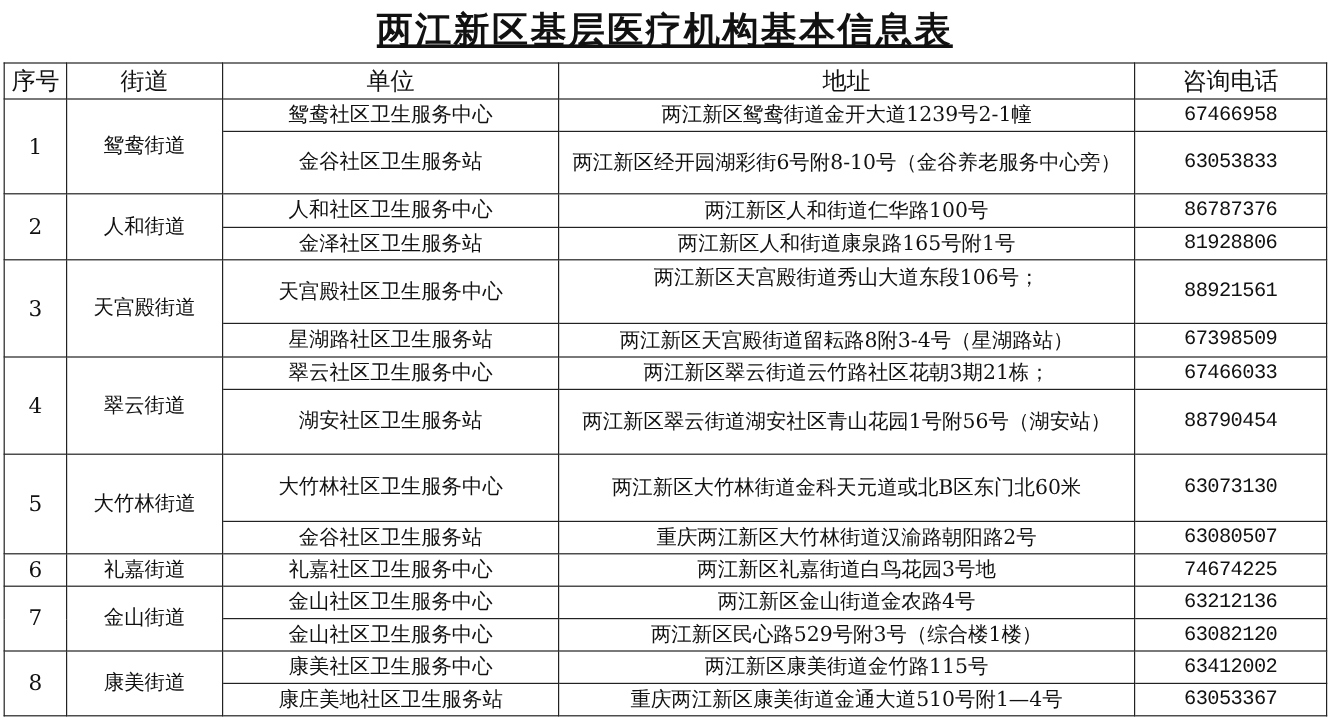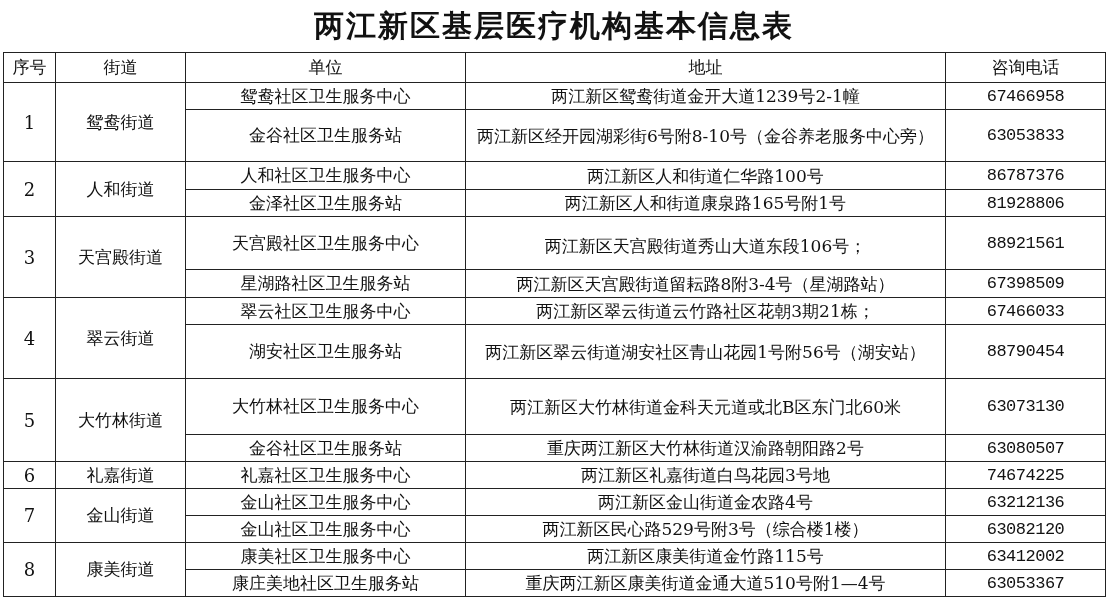--- a/index.html
+++ b/index.html
@@ -2,31 +2,31 @@
 <html><head>
 <meta charset="utf-8">
 <style>
   html, body { margin: 0; padding: 0; }
   body {
     width: 1108px; height: 598px; background: #ffffff; overflow: hidden;
     font-family: "DejaVu Serif", "Liberation Serif", serif; color: #111;
   }
   .title {
     position: absolute; left: 0; top: 6px; width: 1108px; text-align: center;
-    font-size: 30px; font-weight: bold; letter-spacing: 2px; line-height: 40px;
+    font-size: 30px; font-weight: bold; letter-spacing: 2px; line-height: 40px; text-decoration: underline;
   }
   table {
     position: absolute; left: 3px; top: 52px; width: 1102px;
     border-collapse: collapse; table-layout: fixed;
   }
   td, th {
     border: 1.5px solid #222; text-align: center; vertical-align: middle;
     font-size: 17px; padding: 0 4px; line-height: 23px; font-weight: normal;
   }
-  th { font-size: 17px; height: 29px; }
+  th { font-size: 20px; height: 29px; }
   .num { font-family: Liberation Mono, monospace; font-size: 17px; letter-spacing: -0.5px; }
   .seq { font-size: 18px; }
   .addr { line-height: 26px; }
 </style>
 </head>
 <body>
 
 <div class="title">两江新区基层医疗机构基本信息表</div>
 
 <table>
@@ -71,21 +71,21 @@
     <tr style="height:27px">
       <td>金泽社区卫生服务站</td>
       <td class="addr">两江新区人和街道康泉路165号附1号</td>
       <td class="num">81928806</td>
     </tr>
 
     <tr style="height:53px">
       <td rowspan="2" class="seq">3</td>
       <td rowspan="2">天宫殿街道</td>
       <td>天宫殿社区卫生服务中心</td>
-      <td class="addr" style="vertical-align:top;padding-top:16px">两江新区天宫殿街道秀山大道东段106号；</td>
+      <td class="addr" style="vertical-align:top;padding-top:2px">两江新区天宫殿街道秀山大道东段106号；</td>
       <td class="num">88921561</td>
     </tr>
     <tr style="height:28px">
       <td>星湖路社区卫生服务站</td>
       <td class="addr">两江新区天宫殿街道留耘路8附3-4号（星湖路站）</td>
       <td class="num">67398509</td>
     </tr>
 
     <tr style="height:26px">
       <td rowspan="2" class="seq">4</td>

